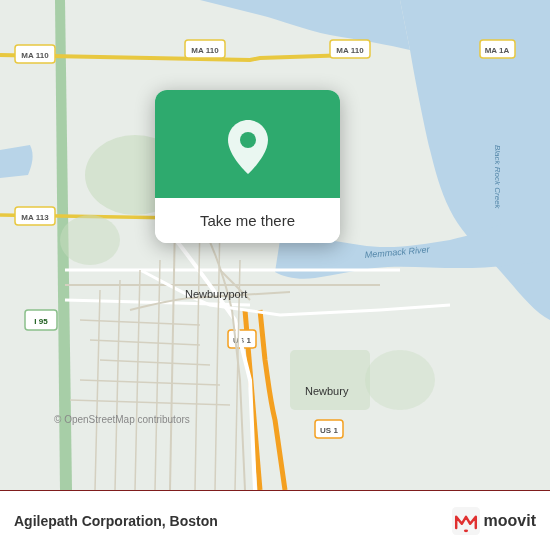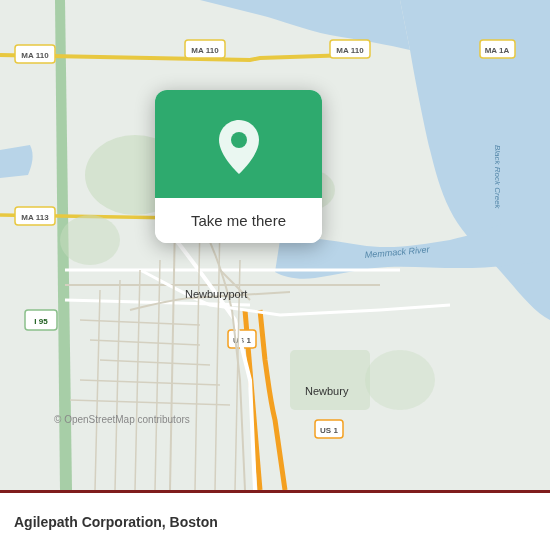--- a/index.html
+++ b/index.html
@@ -24,21 +24,21 @@
     #map-svg {
       width: 100%;
       height: 100%;
     }
 
     
     #popup-card {
       position: absolute;
       top: 90px;
       left: 155px;
-      width: 167px;
+      width: 185px;
       background: white;
       border-radius: 12px;
       box-shadow: 0 4px 20px rgba(0,0,0,0.3);
       overflow: hidden;
       display: flex;
       flex-direction: column;
       align-items: center;
     }
 
     #popup-green-top {
@@ -69,21 +69,21 @@
     }
 
     
     #bottom-bar {
       width: 550px;
       height: 60px;
       background: white;
       display: flex;
       align-items: center;
       padding: 0 14px;
-      border-top: 3px solid #7f1d1d;
+      border-top: 1px solid #7f1d1d;
       gap: 10px;
     }
 
     #copyright-text {
       font-size: 10px;
       color: #888;
       position: absolute;
       bottom: 65px;
       left: 10px;
       margin-left: 44px;
@@ -208,13 +208,24 @@
     </div>
     <button id="popup-button">Take me there</button>
   </div>
 
   
   <div id="copyright-text">© OpenStreetMap contributors</div>
 </div>
 
 <div id="bottom-bar">
   <span id="company-name">Agilepath Corporation, Boston</span>
+  <div id="moovit-logo">
+
+    <svg class="moovit-icon" viewBox="0 0 40 40" xmlns="http://www.w3.org/2000/svg">
+      <rect width="40" height="40" rx="6" fill="#f5f5f5"></rect>
+
+      <path d="M6 30 L6 14 L14 24 L20 14 L26 24 L34 14 L34 30" stroke="#e03030" stroke-width="3.5" fill="none" stroke-linecap="round" stroke-linejoin="round"></path>
+
+      <ellipse cx="20" cy="34" rx="3" ry="2" fill="#e03030"></ellipse>
+    </svg>
+    <span id="moovit-text">moovit</span>
+  </div>
 </div>
 
 </body></html>

